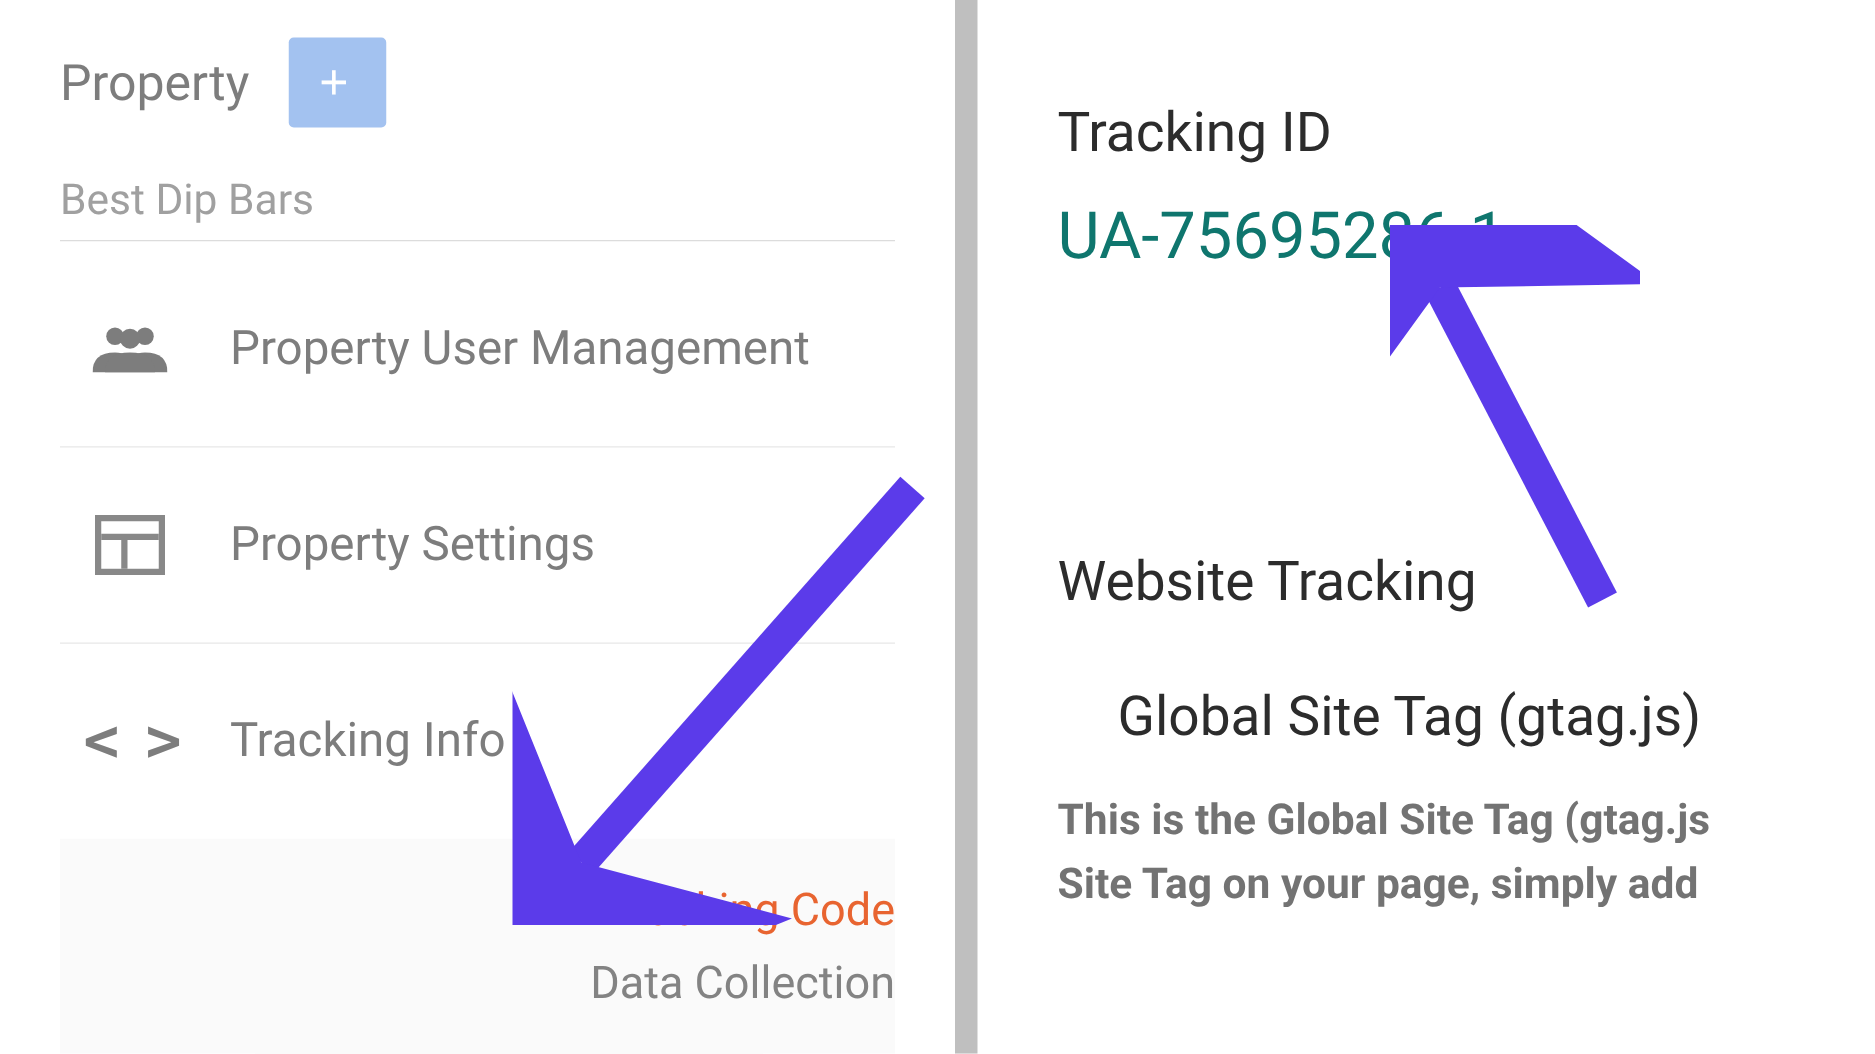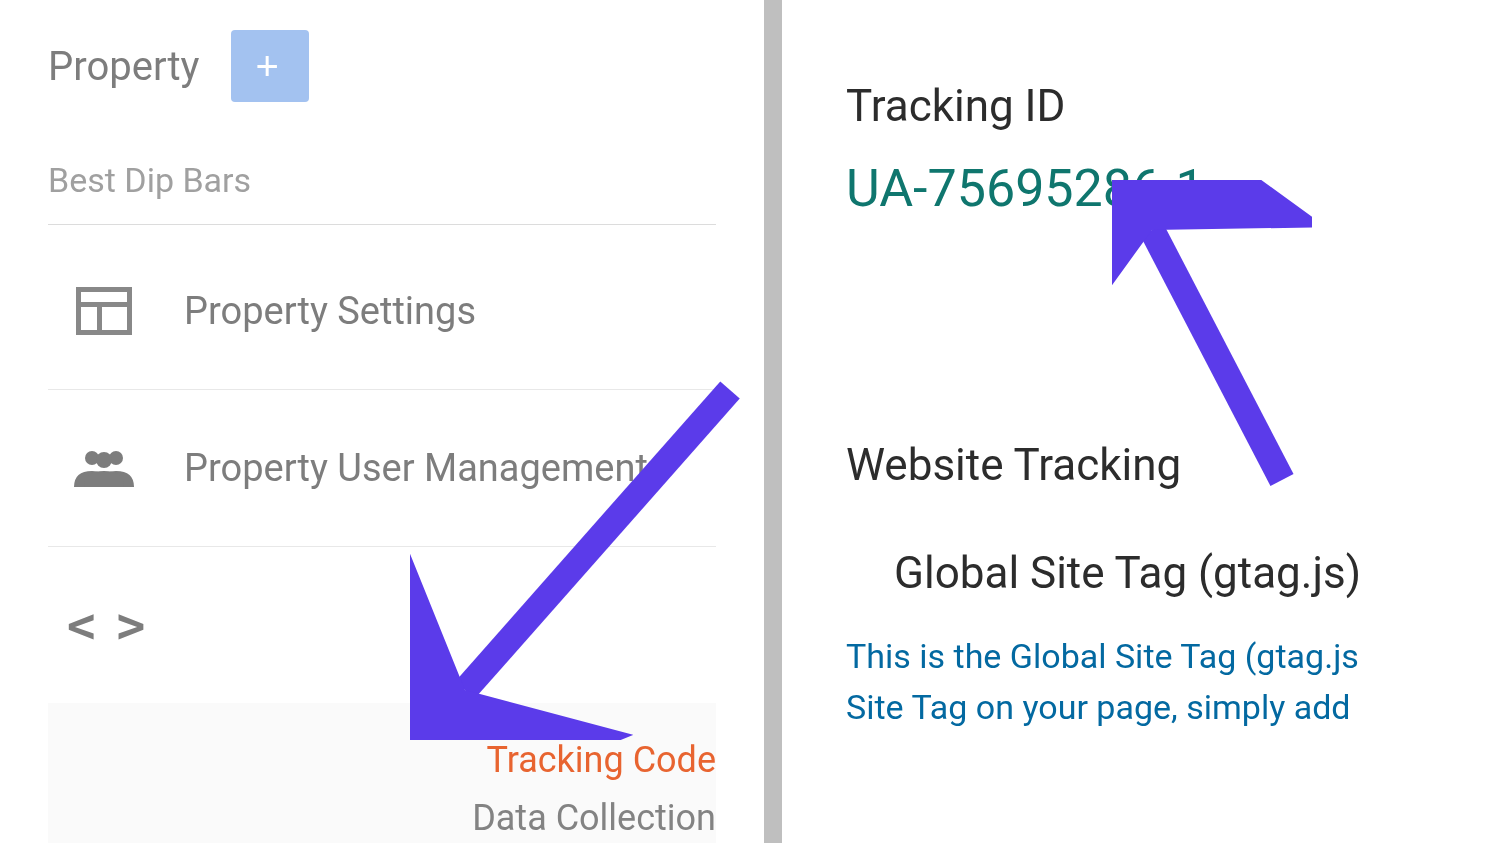--- a/index.html
+++ b/index.html
@@ -31,21 +31,21 @@
     }
     .main {
       flex: 1;
       padding: 80px 0 0 64px;
       position: relative;
     }
     .header-row {
       display: flex;
       align-items: center;
       gap: 32px;
-      margin-bottom: 58px;
+      margin-bottom: 38px;
     }
     .section-label {
       font-size: 40px;
       color: #7d7d7d;
       font-weight: 400;
     }
     .create-btn {
       display: inline-flex;
       align-items: center;
       gap: 16px;
@@ -60,21 +60,21 @@
     }
     .create-btn .plus {
       font-size: 40px;
       font-weight: 300;
       line-height: 1;
     }
     .property-name {
       font-size: 34px;
       color: #a0a0a0;
       font-weight: 400;
-      padding-bottom: 24px;
+      padding-bottom: 12px;
       border-bottom: 1px solid #dcdcdc;
       margin-bottom: 8px;
     }
     .menu-item {
       display: flex;
       align-items: center;
       gap: 48px;
       padding: 52px 24px;
       border-bottom: 1px solid #e8e8e8;
       cursor: pointer;
@@ -129,22 +129,23 @@
     .global-tag {
       margin-top: 56px;
       font-size: 40px;
       font-weight: 700;
       color: #2c2c2c;
       margin-left: 48px;
     }
     .description {
       margin-top: 32px;
       font-size: 34px;
-      color: #0369a1;
+      color: #737373;
       line-height: 1.5;
+      font-weight: bold;
     }
     .arrow {
       position: absolute;
       pointer-events: none;
     }
     .box-icon {
       border: 5px solid #888;
       width: 56px;
       height: 48px;
       position: relative;
@@ -184,44 +185,45 @@
 
 <div class="container">
   <div class="sidebar">
     <div class="header-row">
       <span class="section-label">Property</span>
       <button class="create-btn">
         <span class="plus">+</span>
       </button>
     </div>
     <div class="property-name">Best Dip Bars</div>
-
-    <div class="menu-item">
-      <div class="menu-icon">
-        <div class="box-icon"></div>
-      </div>
-      <span class="menu-label">Property Settings</span>
-    </div>
 
     <div class="menu-item">
       <div class="menu-icon people-icon">
         <svg viewBox="0 0 60 38" fill="#7d7d7d">
           <circle cx="18" cy="9" r="7"></circle>
           <circle cx="42" cy="9" r="7"></circle>
           <circle cx="30" cy="11" r="8"></circle>
           <path d="M0 38 Q0 22 18 22 Q30 22 30 30 L30 38 Z"></path>
           <path d="M60 38 Q60 22 42 22 Q30 22 30 30 L30 38 Z"></path>
           <path d="M10 38 Q10 22 30 22 Q50 22 50 38 Z"></path>
         </svg>
       </div>
       <span class="menu-label">Property User Management</span>
     </div>
 
+    <div class="menu-item">
+      <div class="menu-icon">
+        <div class="box-icon"></div>
+      </div>
+      <span class="menu-label">Property Settings</span>
+    </div>
+
     <div class="menu-item" style="border-bottom:none">
       <div class="menu-icon code-icon">&lt;&nbsp;&gt;</div>
+      <span class="menu-label">Tracking Info</span>
     </div>
 
     <div class="sub-items">
       <div class="sub-item active">Tracking Code</div>
       <div class="sub-item">Data Collection</div>
     </div>
 
     <svg class="arrow" style="left:410px; top:380px;" width="350" height="360" viewBox="0 0 350 360">
       <defs>
         <marker id="ah1" markerWidth="12" markerHeight="12" refX="3" refY="6" orient="auto">

